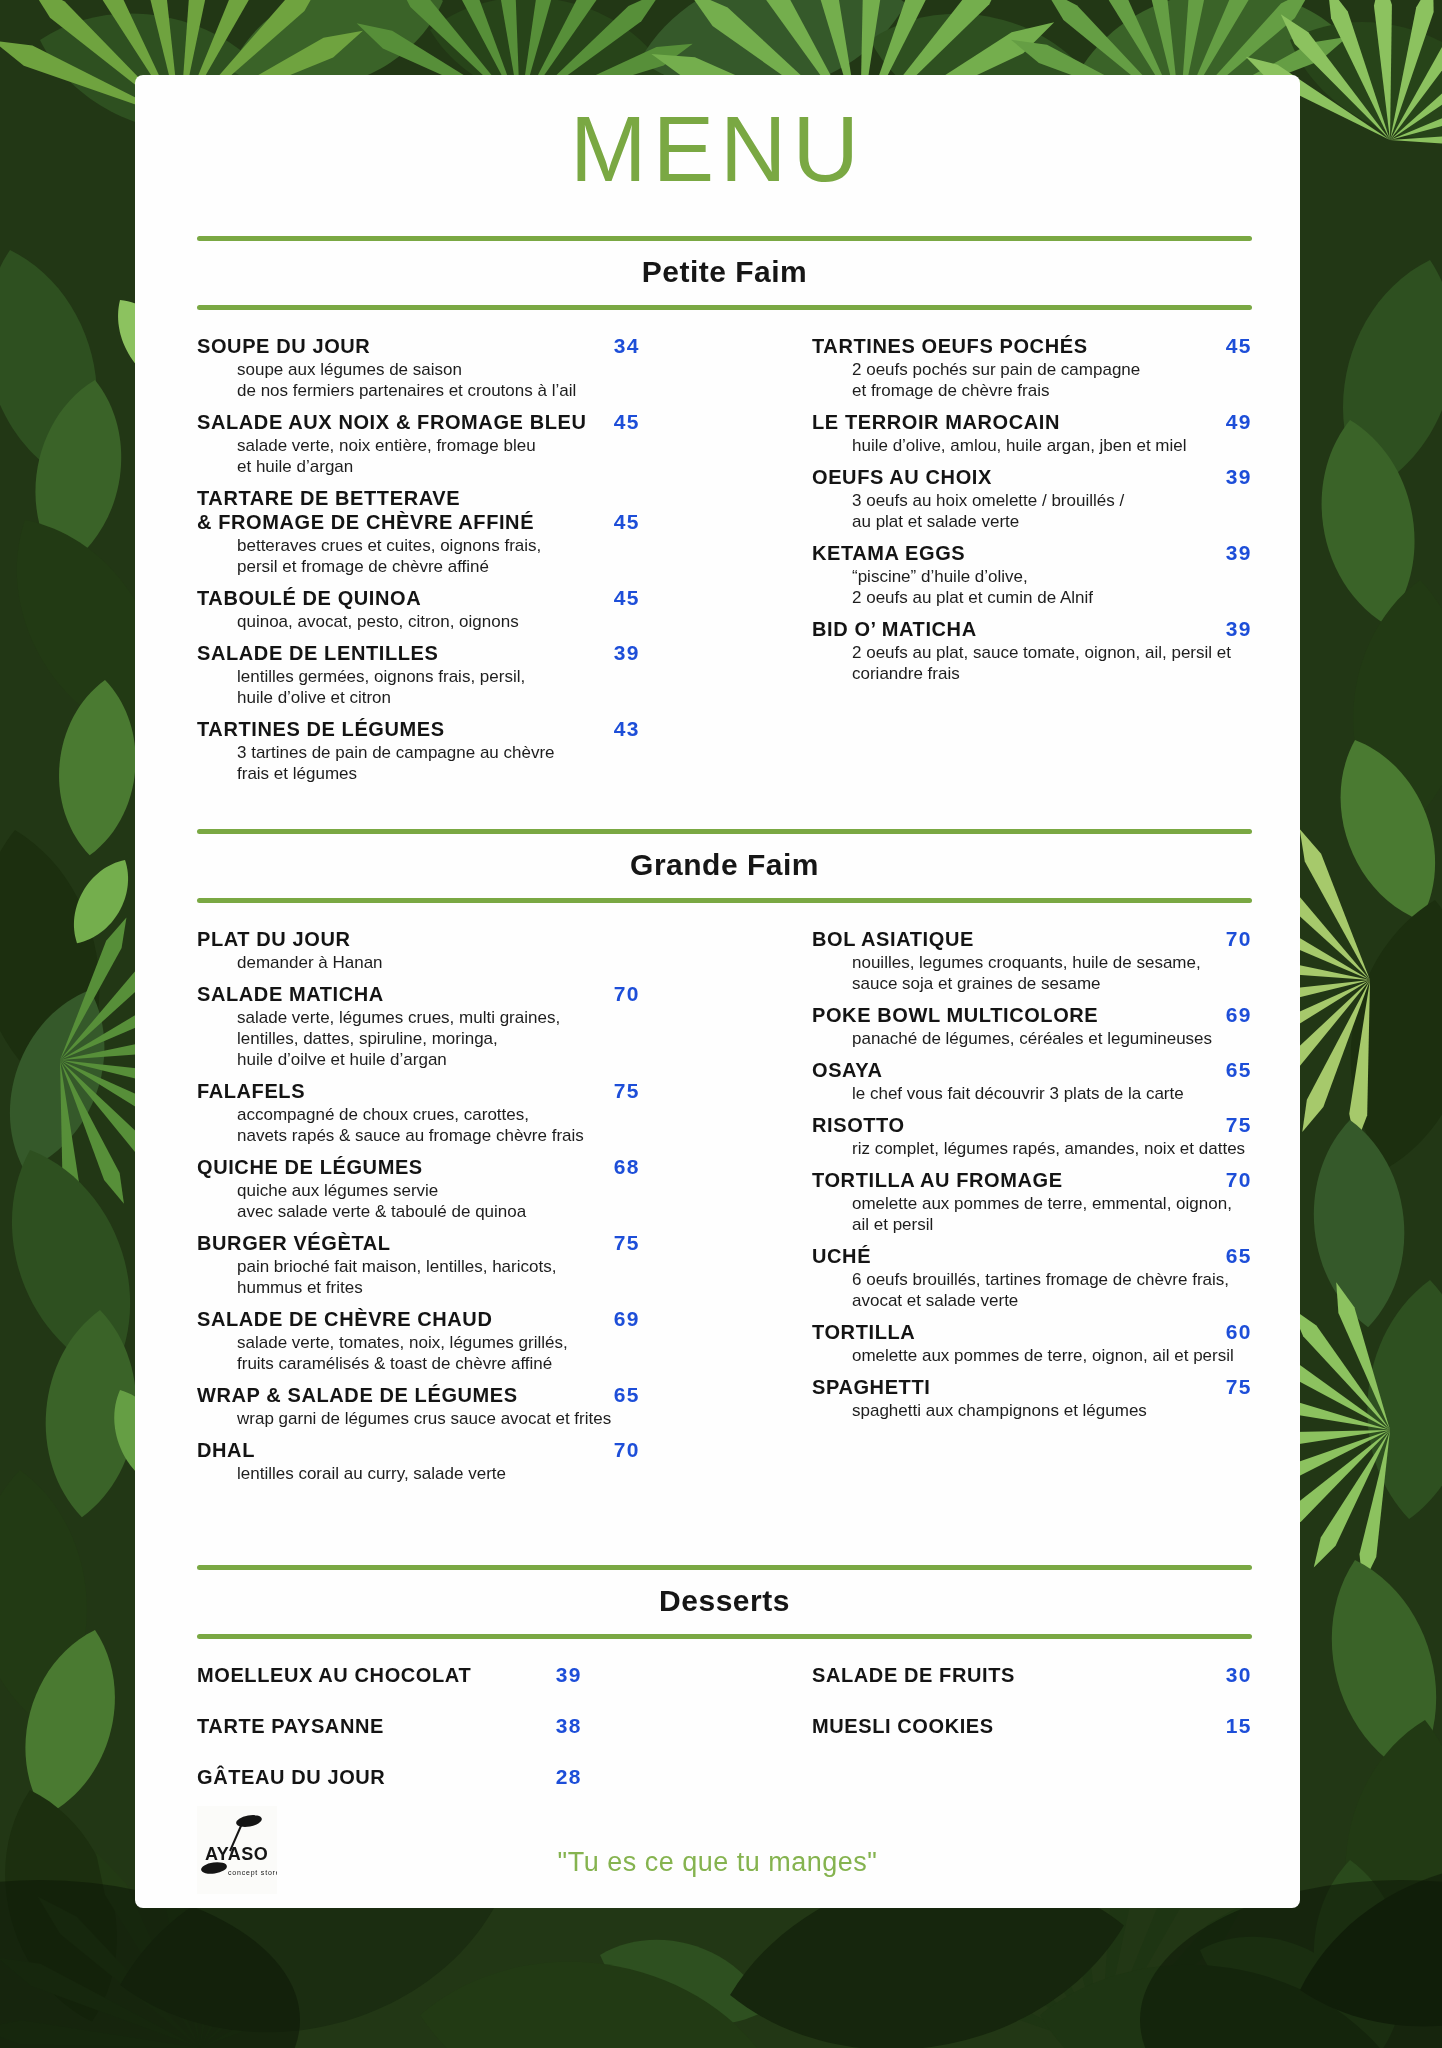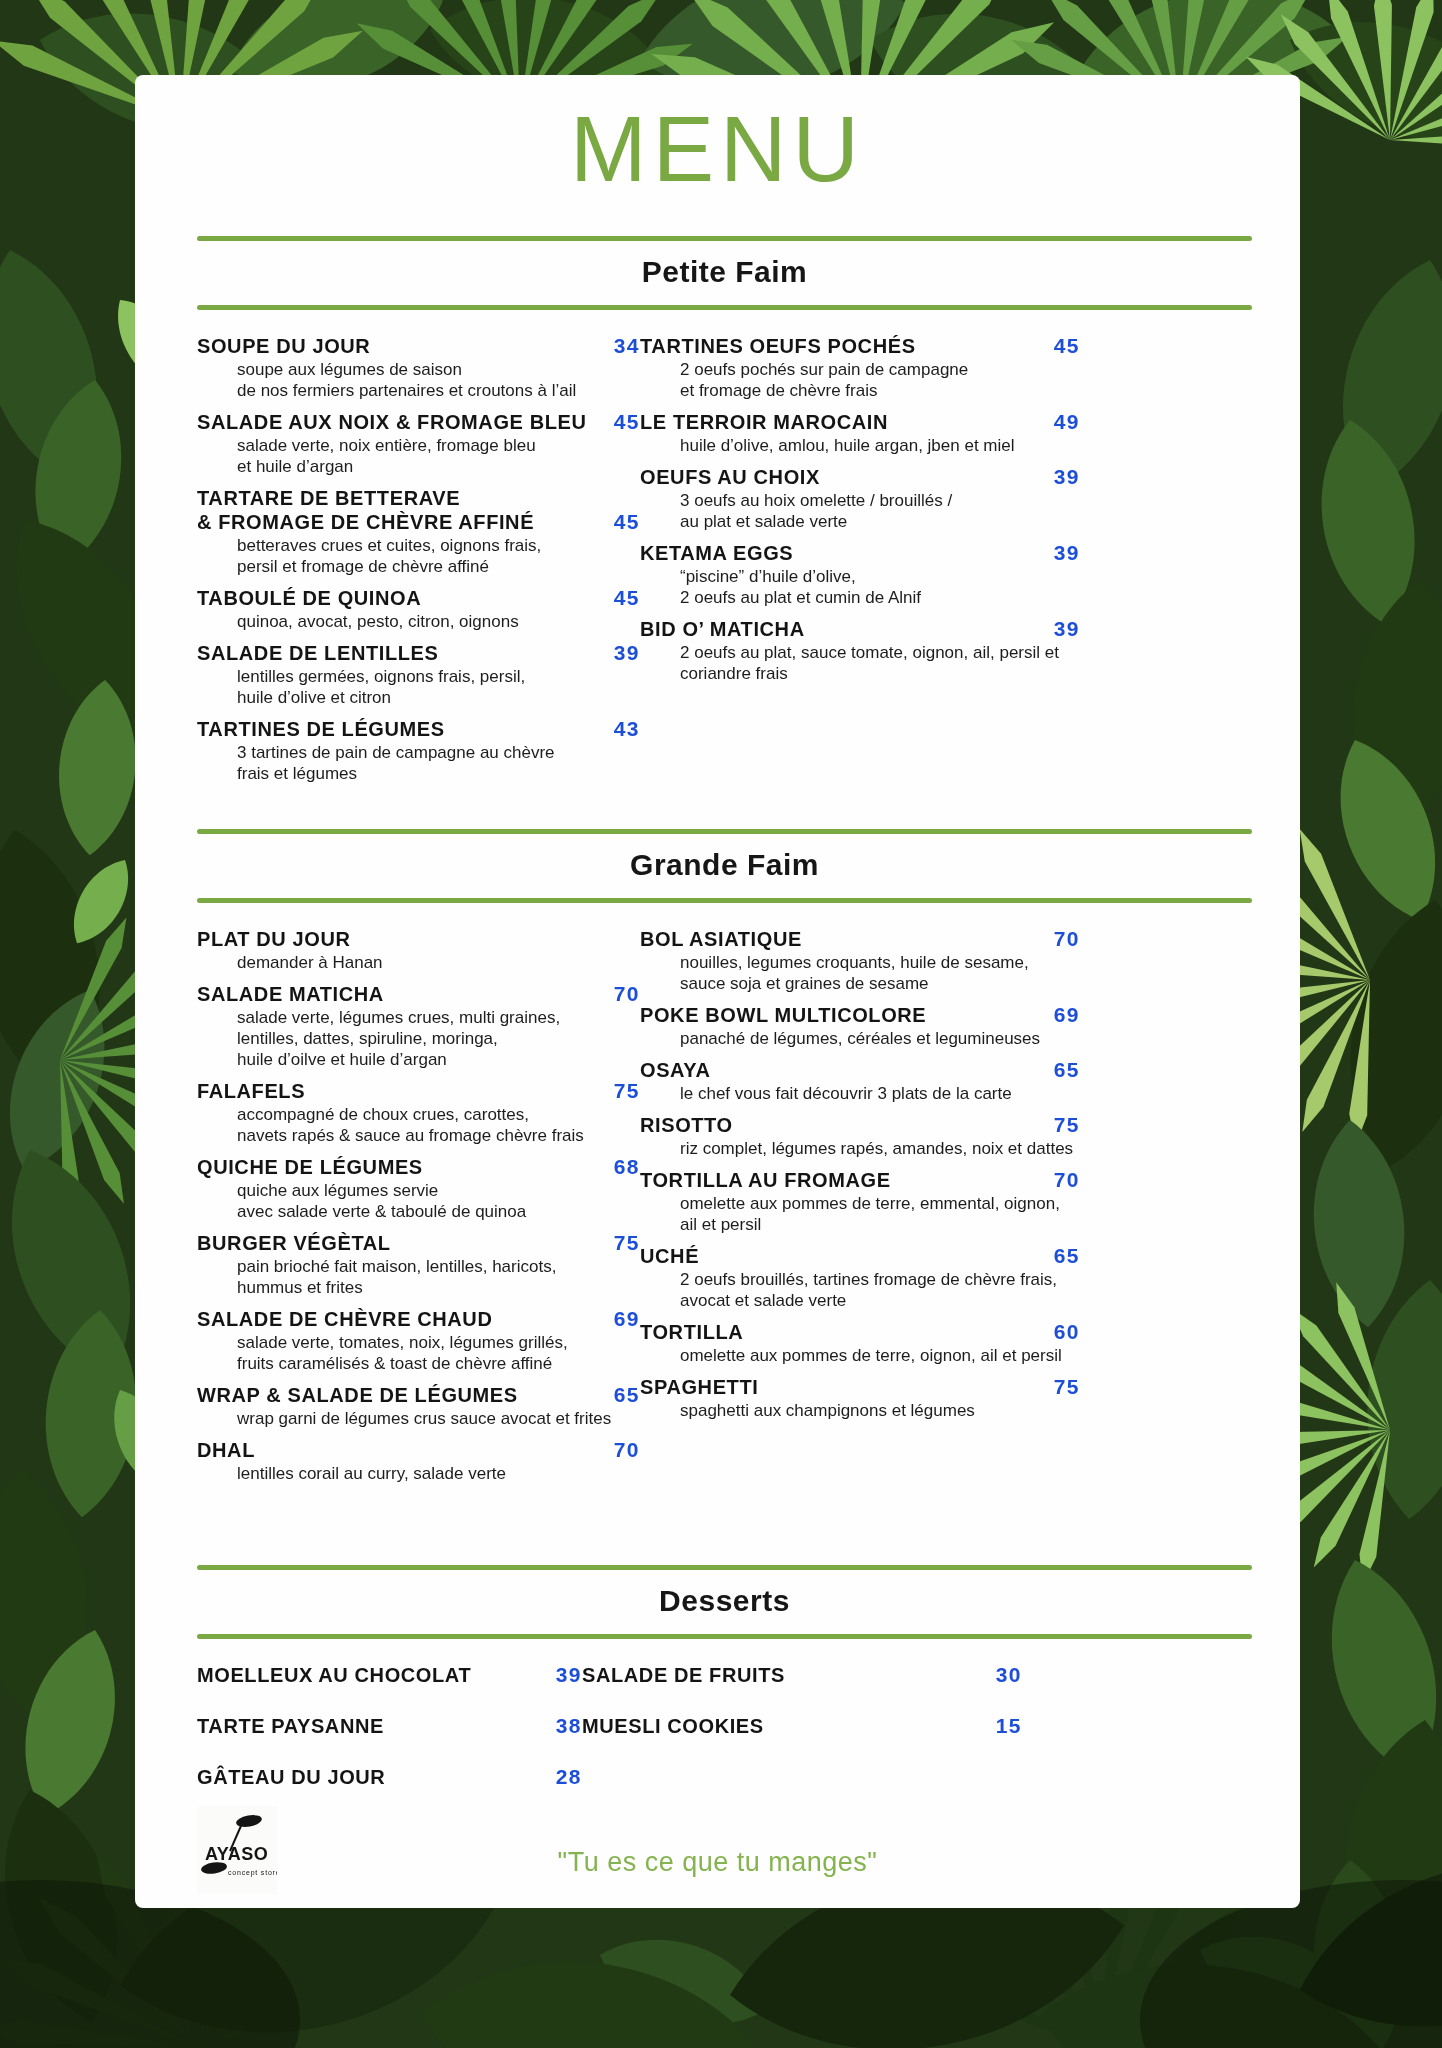--- a/index.html
+++ b/index.html
@@ -26,21 +26,21 @@
   .menu-section { margin-top:38px; }
   .menu-section.grande-faim { margin-top:36px; }
   .menu-section.desserts { margin-top:72px; }
 
   .rule { height:5px; background:#7aa843; border-radius:2.5px; }
   .section-name {
     margin:0; padding:13px 0 15px; text-align:center;
     font-size:30px; font-weight:700; letter-spacing:0.5px; line-height:1.2; color:#161616;
   }
 
-  .cols { display:flex; margin-top:24px; }
+  .cols { display:flex; justify-content:space-between; margin-top:24px; }
   .col-left  { width:443px; }
   .col-right { width:440px; }
   .desserts .col-left { width:385px; }
 
   .menu-item { margin-bottom:10px; }
   .desserts .menu-item { margin-bottom:27px; }
   .item-head { display:flex; justify-content:space-between; align-items:flex-end; }
   .item-title {
     font-size:20px; font-weight:700; letter-spacing:0.6px; line-height:24px; color:#141414;
   }
@@ -348,21 +348,21 @@
                 <div class="item-price">70</div>
               </div>
               <div class="item-desc">omelette aux pommes de terre, emmental, oignon,</div>
               <div class="item-desc">ail et persil</div>
             </div>
             <div class="menu-item">
               <div class="item-head">
                 <div class="item-title">UCHÉ</div>
                 <div class="item-price">65</div>
               </div>
-              <div class="item-desc">2 oeufs brouillés, tartines fromage de chèvre frais,</div>
+              <div class="item-desc">6 oeufs brouillés, tartines fromage de chèvre frais,</div>
               <div class="item-desc">avocat et salade verte</div>
             </div>
             <div class="menu-item">
               <div class="item-head">
                 <div class="item-title">TORTILLA</div>
                 <div class="item-price">60</div>
               </div>
               <div class="item-desc">omelette aux pommes de terre, oignon, ail et persil</div>
             </div>
             <div class="menu-item">

